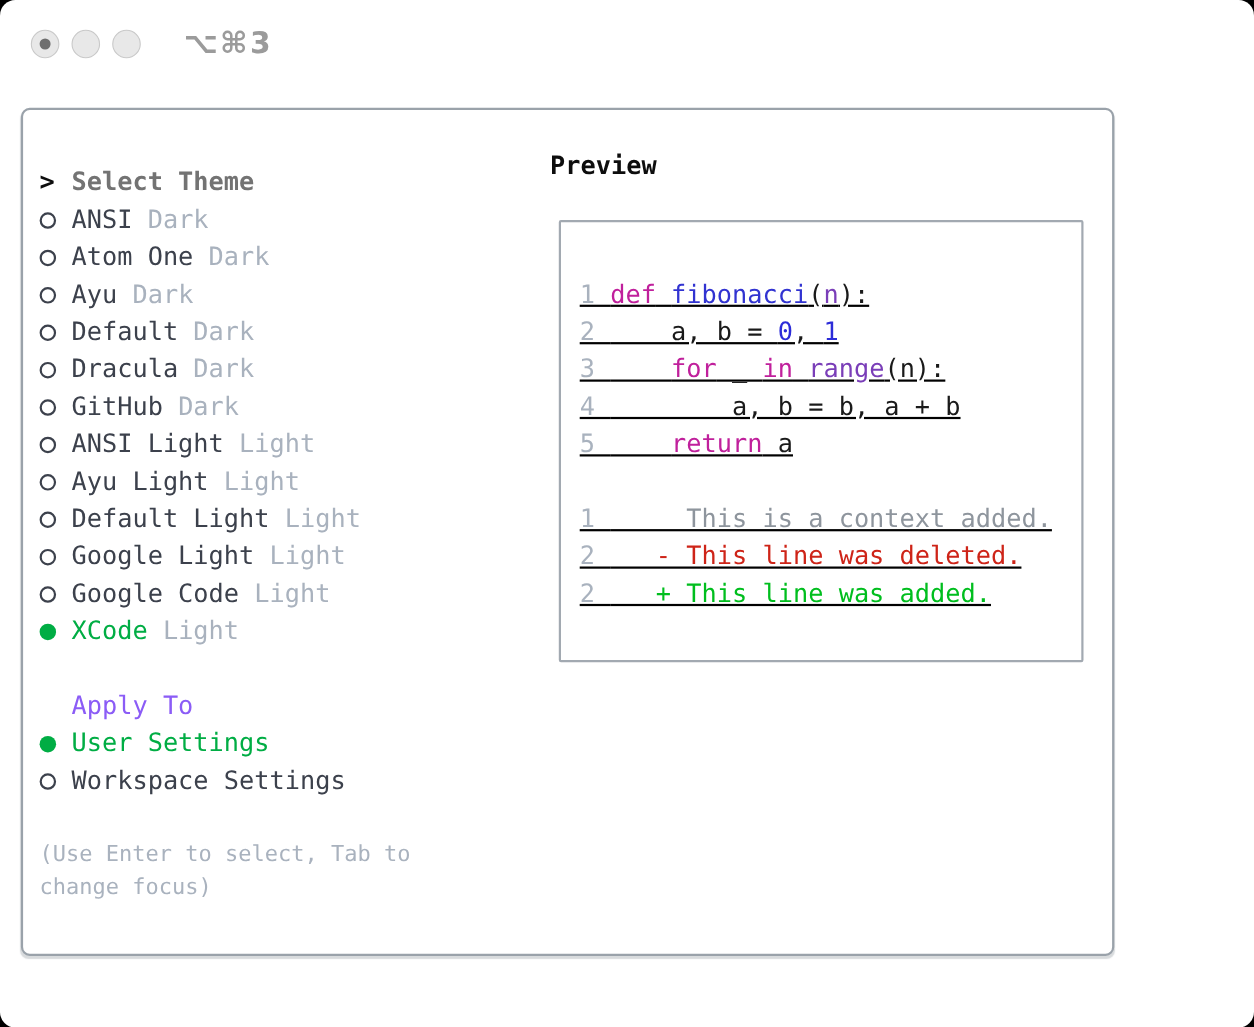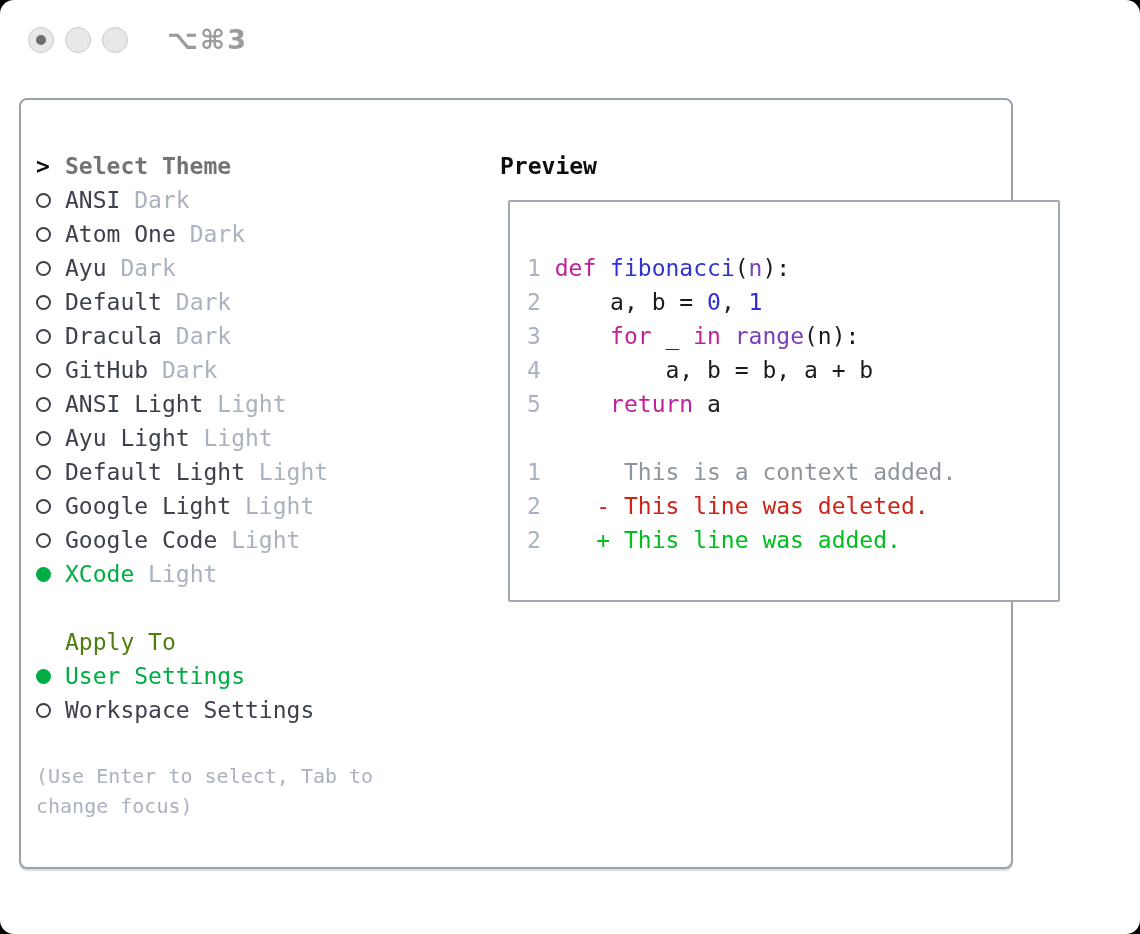--- a/index.html
+++ b/index.html
@@ -20,26 +20,26 @@
   .row { display:flex; height:34px; line-height:34px; white-space:pre; align-items:flex-start; }
   .spacer-row { height:34px; }
   .gutter { width:29px; flex:0 0 29px; }
   .prompt { font-weight:bold; color:#0d0d0d; }
   .hdr { font-weight:bold; color:#737373; }
   .bullet { display:inline-block; width:15px; height:15px; box-sizing:border-box; border:2px solid var(--name-dark); border-radius:50%; margin-top:10px; }
   .bullet.filled { border:none; background:var(--green); }
   .name { color:var(--name-dark); }
   .name.selected { color:var(--green); }
   .variant { color:var(--muted); }
-  .apply-label { color:#4d7c0f;text-align:center; }
+  .apply-label { color:#8b5cf6;text-align:center; }
   .hint { width:412px; color:var(--muted); font-size:20px; line-height:30px; margin-top:0; }
 
   
-  .preview-label { position:absolute; left:479px; top:49px; font-size:23px; line-height:34px; font-weight:bold; color:#0d0d0d; }
-  .preview-box { position:absolute; left:487px; top:100px; width:552px; height:402px; box-sizing:border-box; border:2px solid var(--preview-border); border-radius:2px; background:#fff; padding:49px 0 0 17px; overflow:hidden; }
+  .preview-label { position:absolute; left:479px; top:34px; font-size:23px; line-height:34px; font-weight:bold; color:#0d0d0d; }
+  .preview-box { position:absolute; left:487px; top:100px; width:477px; height:402px; box-sizing:border-box; border:2px solid var(--preview-border); border-radius:2px; background:#fff; padding:49px 0 0 17px; overflow:hidden;text-decoration:underline; }
   .cline { height:34px; line-height:34px; white-space:pre; font-size:23px; }
   .lnum { color:var(--line-number); }
   .tk-plain   { color:var(--code-plain); }
   .tk-keyword { color:var(--keyword); }
   .tk-function{ color:var(--function); }
   .tk-number  { color:var(--number); }
   .tk-builtin { color:var(--builtin); }
   .tk-param   { color:var(--param); }
   .tk-context { color:var(--context); }
   .tk-deleted { color:var(--deleted); }

